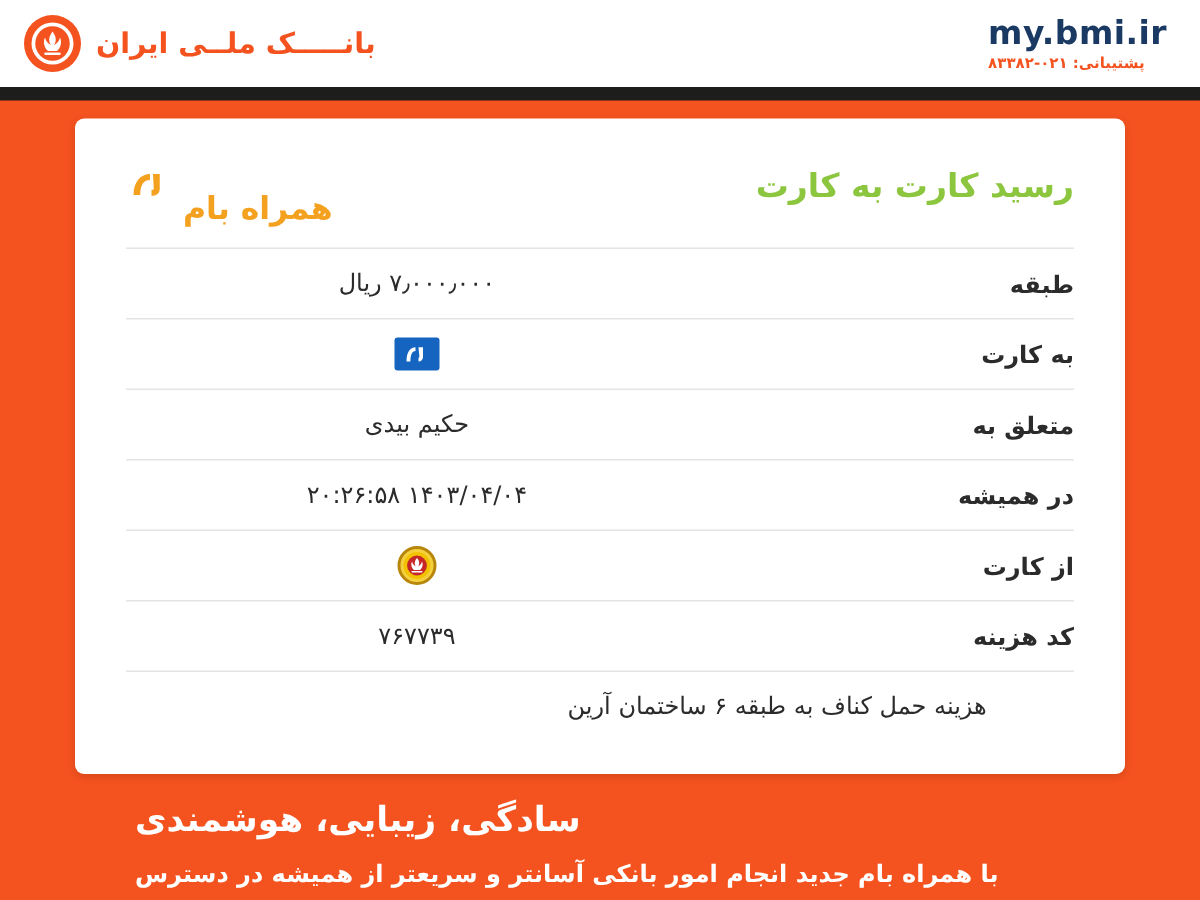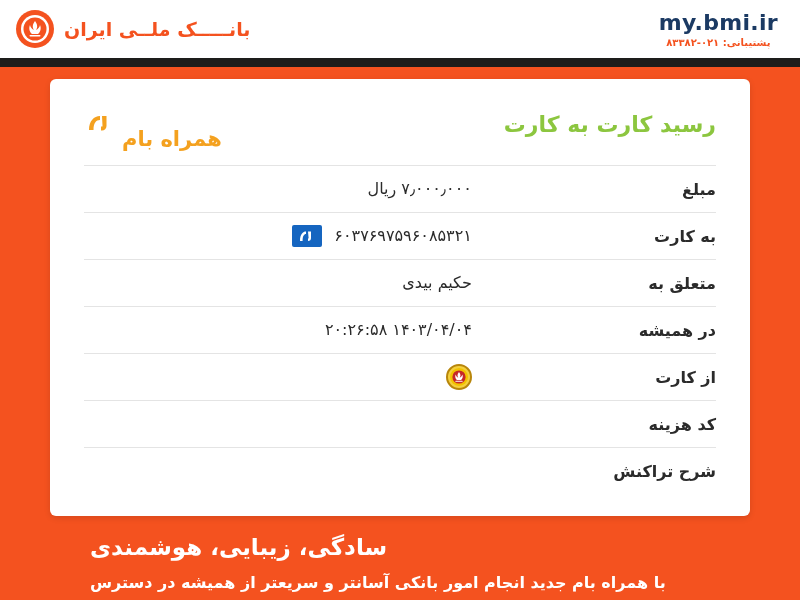--- a/index.html
+++ b/index.html
@@ -44,21 +44,21 @@
     flex: 0 0 auto;
   }
   .bank-logo svg { display: block; }
   .bank-name {
     color: #f4521f;
     font-size: 19px;
     font-weight: bold;
     letter-spacing: 1px;
     white-space: nowrap;
   }
-  .brand-left { text-align: center; line-height: 1.15; }
+  .brand-left { text-align: left; line-height: 1.15; }
   .site-url {
     color: #1b3a63;
     font-size: 22px;
     font-weight: bold;
     letter-spacing: .3px;
   }
   .support-line {
     color: #f4521f;
     font-size: 10px;
     font-weight: bold;
@@ -140,21 +140,21 @@
     padding-left: 16px;
   }
   .row-value {
     width: 62%;
     text-align: right;
     color: #2b2b2b;
     font-size: 16px;
     padding-right: 4px;
     display: flex;
     align-items: center;
-    justify-content: flex-start;
+    justify-content: center;
     gap: 12px;
     direction: rtl;
     line-height: 1.55;
   }
   .row-value .val-text { display: inline-block; }
   .row-value.multiline { line-height: 1.6; }
 
   .mini-icon { flex: 0 0 auto; display: inline-flex; }
   .mini-icon.bmi-blue {
     width: 30px; height: 22px;
@@ -230,30 +230,29 @@
               <path d="M5 21 C5 12 10 7 16 7 L16 11 C12 11 9.5 14 9.5 21 Z" fill="#f4a11f"></path>
               <path d="M18 7 h4.5 v10 a4.5 4.5 0 0 1 -4.5 4.5 h-1 v-4 h1 a.5 .5 0 0 0 .5 -.5 Z" fill="#f4a11f"></path>
             </svg>
           </span>
         </div>
       </div>
 
       <div class="rows">
 
         <div class="row">
-          <div class="row-label">مبلغ</div>
+          <div class="row-label">طبقه</div>
           <div class="row-value">
             <span class="val-text">۷٫۰۰۰٫۰۰۰ ریال</span>
           </div>
         </div>
 
         <div class="row">
           <div class="row-label">به کارت</div>
           <div class="row-value">
-            <span class="val-text">۶۰۳۷۶۹۷۵۹۶۰۸۵۳۲۱</span>
             <span class="mini-icon bmi-blue">
               <svg width="20" height="16" viewBox="0 0 20 16" aria-hidden="true">
                 <path d="M3 13 C3 6 6 3.5 9 3.5 L9 6 C7 6 5.6 8 5.6 13 Z" fill="#ffffff"></path>
                 <path d="M11 3.5 h3 v6.5 a3 3 0 0 1 -3 3 v-2.5 a.6 .6 0 0 0 .6 -.6 Z" fill="#ffffff"></path>
               </svg>
             </span>
           </div>
         </div>
 
         <div class="row">
@@ -279,24 +278,29 @@
                 <circle cx="10" cy="10" r="6.6" fill="#c62828"></circle>
                 <path d="M10 5 C8 7.5 8.3 9.3 9.3 10.6 C8 10 7 9 6.7 7.4 C5.7 9.3 6.4 11.8 8 13 L12 13 C13.6 11.8 14.3 9.3 13.3 7.4 C13 9 12 10 10.7 10.6 C11.7 9.3 12 7.5 10 5 Z" fill="#ffffff"></path>
                 <rect x="6.3" y="13.7" width="7.4" height="1" rx=".5" fill="#ffffff"></rect>
               </svg>
             </span>
           </div>
         </div>
 
         <div class="row">
           <div class="row-label">کد هزینه</div>
-        </div>
-
-        <div class="row">
-          <div class="row-label">شرح تراکنش</div>
+          <div class="row-value">
+            <span class="val-text">۷۶۷۷۳۹</span>
+          </div>
+        </div>
+
+        <div class="row">
+          <div class="row-value multiline">
+            <span class="val-text">هزینه حمل کناف به طبقه ۶ ساختمان آرین</span>
+          </div>
         </div>
 
       </div>
     </div>
 
     <div class="footer">
       <div class="footer-head">سادگی، زیبایی، هوشمندی</div>
       <div class="footer-sub">با همراه بام جدید انجام امور بانکی آسانتر و سریعتر از همیشه در دسترس شماست.</div>
     </div>
 

